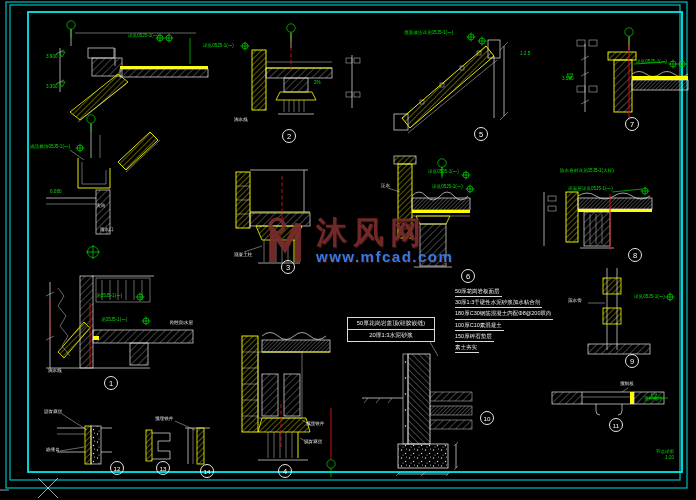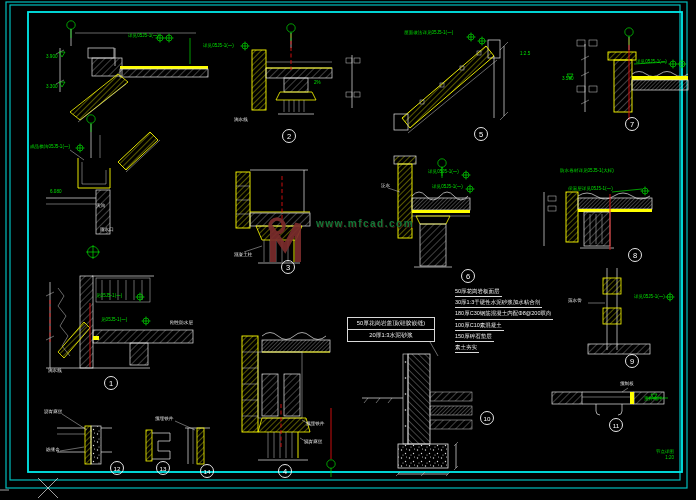--- a/index.html
+++ b/index.html
@@ -20,21 +20,21 @@
   .frame-inner{stroke:#00eaea;stroke-width:1.8;fill:none;}
   .notes{position:absolute;left:455px;top:286px;color:#efefef;font-size:5.5px;line-height:10.2px;}
   .notes .nrow{border-bottom:1px solid #d9d9d9;padding:0 2px 0 0;white-space:nowrap;display:table;}
   .capnote{position:absolute;left:347px;top:317px;width:86px;border:1px solid #d9d9d9;color:#efefef;font-size:5.8px;text-align:center;line-height:11px;background:rgba(0,0,0,.25);}
   .capnote .crow1{border-bottom:1px solid #d9d9d9;white-space:nowrap;}
   .capnote .crow2{white-space:nowrap;}
   .stamp{position:absolute;left:640px;top:449px;color:#00dd00;font-size:4.5px;line-height:6px;text-align:right;width:34px;}
   .watermark{position:absolute;left:268px;top:216px;display:flex;align-items:flex-start;opacity:.93;pointer-events:none;}
   .wm-col{display:flex;flex-direction:column;margin-left:4px;}
   .wm-brand{color:#7a2c2c;font-size:31px;font-weight:bold;letter-spacing:6px;line-height:33px;text-shadow:1px 1px 0 #3a1212;white-space:nowrap;}
-  .wm-url{color:#15803d;font-size:10px;font-weight:bold;letter-spacing:1.5px;line-height:14px;margin-top:1px;text-shadow:1px 1px 0 #3a1212;white-space:nowrap;}
+  .wm-url{color:#3b82f6;font-size:15px;font-weight:bold;letter-spacing:1.5px;line-height:14px;margin-top:1px;text-shadow:1px 1px 0 #3a1212;white-space:nowrap;}
 </style>
 </head>
 <body>
 
 <div class="stage">
 
 <svg id="cad" width="696" height="500" viewBox="0 0 696 500">
   <defs>
     <pattern id="hw" patternUnits="userSpaceOnUse" width="5" height="5" patternTransform="rotate(45)">
       <line x1="0" y1="0" x2="0" y2="5" stroke="#d8d8d8" stroke-width="0.6"></line>
@@ -458,17 +458,18 @@
   <div>1:20</div>
 </div>
 
 
 <div class="watermark">
   <svg width="44" height="50" viewBox="0 0 44 50">
     <path d="M5 46 L5 15 L17 32 L30 8 L30 46" stroke="#7a2c2c" stroke-width="6" fill="none"></path>
     <circle cx="9" cy="10" r="7" stroke="#7a2c2c" stroke-width="3.5" fill="none"></circle>
   </svg>
   <div class="wm-col">
+    <div class="wm-brand">沐风网</div>
     <div class="wm-url">www.mfcad.com</div>
   </div>
 </div>
 
 </div>
 
 </body></html>

